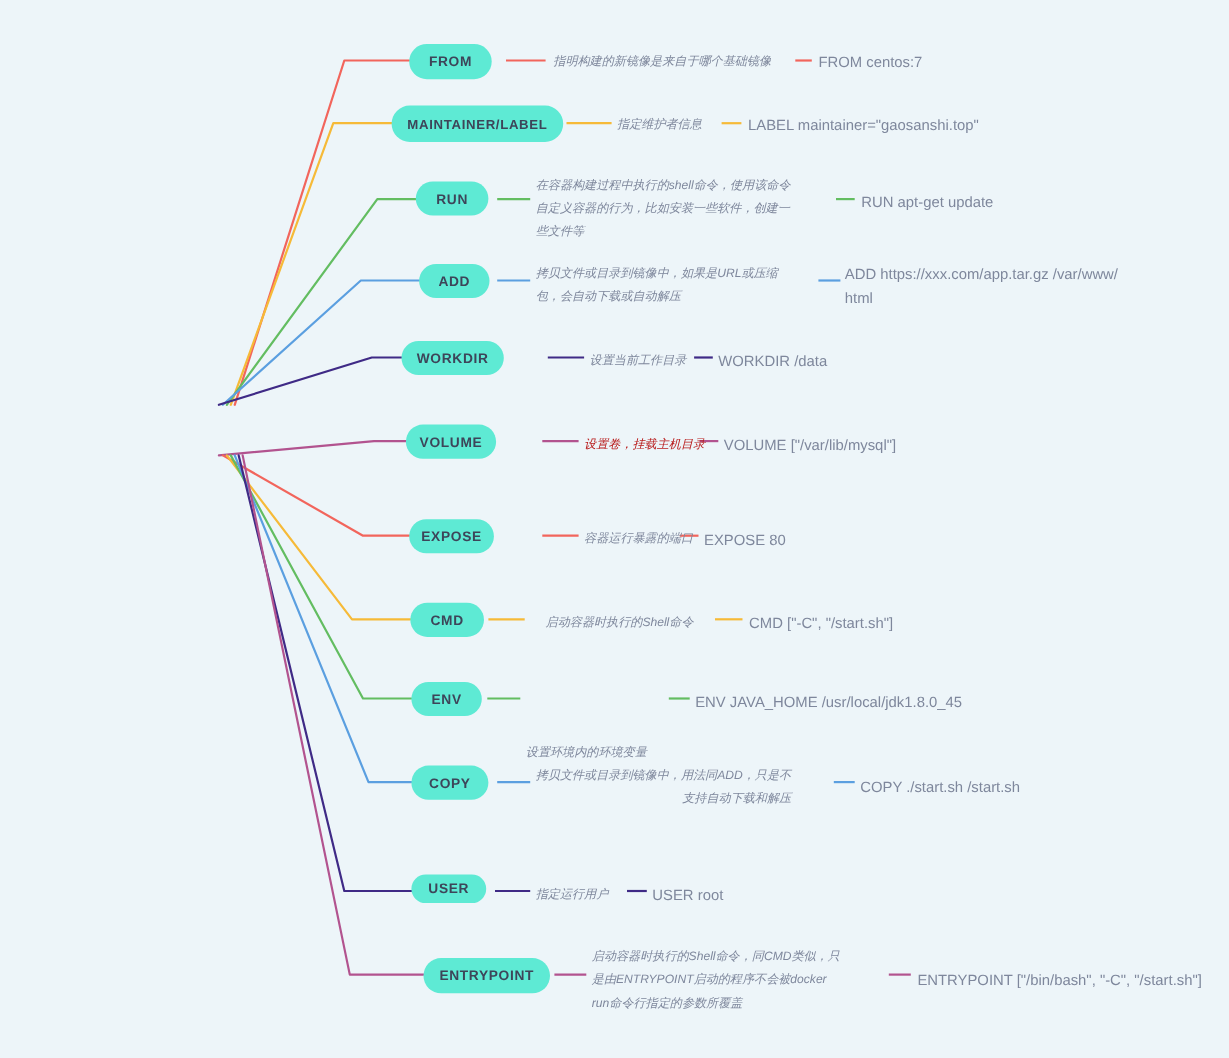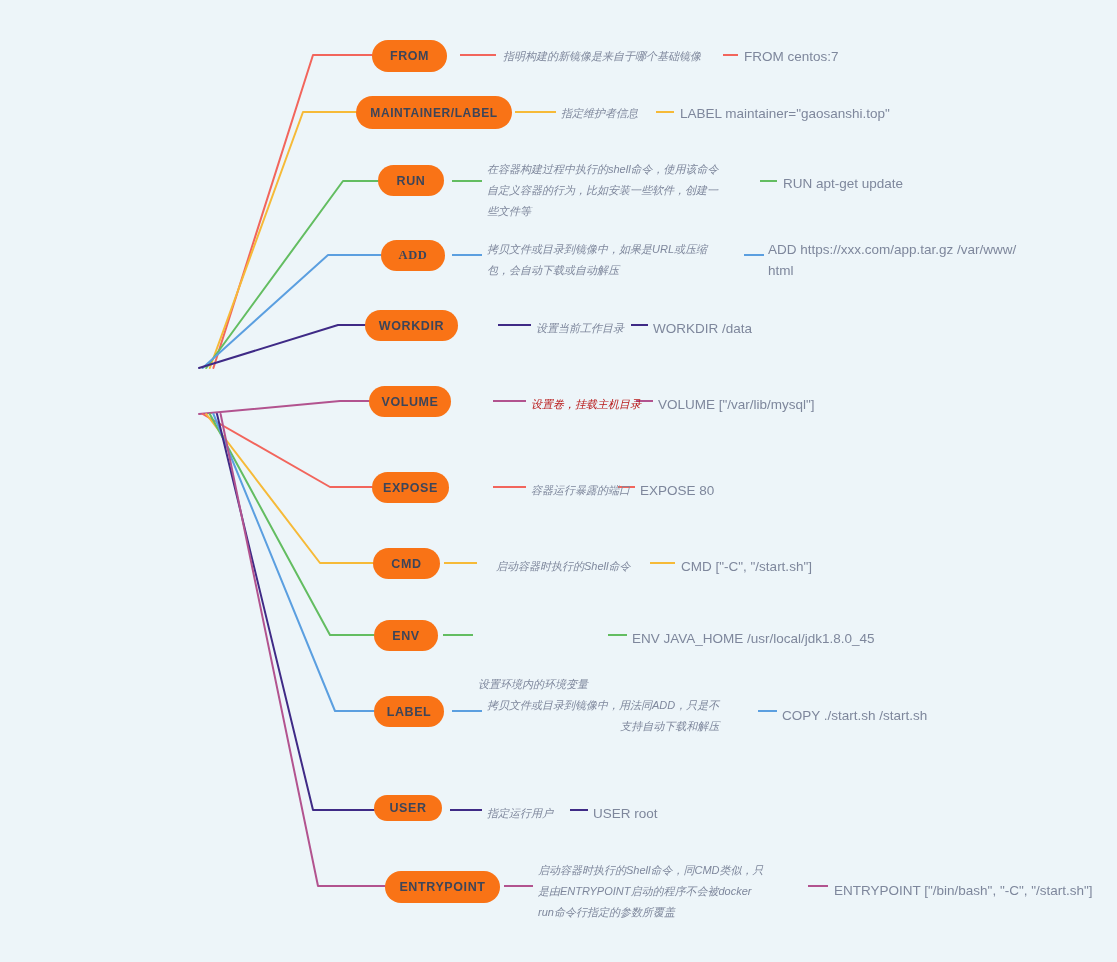--- a/index.html
+++ b/index.html
@@ -24,21 +24,21 @@
   svg.links {
     position: absolute;
     left: 0;
     top: 0;
     width: 1117px;
     height: 962px;
     pointer-events: none;
   }
   .node-pill {
     position: absolute;
-    background: #f97316;
+    background: #5eead4;
     border-radius: 40px;
     color: #3d4559;
     font-weight: bold;
     display: flex;
     align-items: center;
     justify-content: center;
     letter-spacing: 0.6px;
     box-sizing: border-box;
     white-space: nowrap;
   }
@@ -124,41 +124,41 @@
       <div class="desc" style="left: 503px; top: 46px; color: rgb(126, 135, 156);">指明构建的新镜像是来自于哪个基础镜像</div>
       <div class="cmdtext" style="left: 744px; top: 46px; color: rgb(126, 135, 156);">FROM centos:7</div>
       <div class="node-pill" style="left: 356px; top: 96px; width: 156px; height: 33px; color: rgb(61, 69, 89); font-size: 12px;">MAINTAINER/LABEL</div>
       <div class="desc" style="left: 561px; top: 103px; color: rgb(126, 135, 156);">指定维护者信息</div>
       <div class="cmdtext" style="left: 680px; top: 103px; color: rgb(126, 135, 156);">LABEL maintainer="gaosanshi.top"</div>
       <div class="node-pill" style="left: 378px; top: 165px; width: 66px; height: 31px; color: rgb(61, 69, 89); font-size: 12.5px;">RUN</div>
       <div class="desc" style="left: 487px; top: 159px; color: rgb(126, 135, 156);">在容器构建过程中执行的shell命令，使用该命令
 自定义容器的行为，比如安装一些软件，创建一
 些文件等</div>
       <div class="cmdtext" style="left: 783px; top: 173px; color: rgb(126, 135, 156);">RUN apt-get update</div>
-      <div class="node-pill" style="left: 381px; top: 240px; width: 64px; height: 31px; color: rgb(61, 69, 89); font-size: 12.5px; font-family: Liberation Serif, serif;">ADD</div>
+      <div class="node-pill" style="left: 381px; top: 240px; width: 64px; height: 31px; color: rgb(61, 69, 89); font-size: 12.5px;">ADD</div>
       <div class="desc" style="left: 487px; top: 239px; color: rgb(126, 135, 156);">拷贝文件或目录到镜像中，如果是URL或压缩
 包，会自动下载或自动解压</div>
       <div class="cmdtext" style="left: 768px; top: 239px; color: rgb(126, 135, 156);">ADD https://xxx.com/app.tar.gz /var/www/
 html</div>
       <div class="node-pill" style="left: 365px; top: 310px; width: 93px; height: 31px; color: rgb(61, 69, 89); font-size: 12.5px;">WORKDIR</div>
       <div class="desc" style="left: 536px; top: 318px; color: rgb(126, 135, 156);">设置当前工作目录</div>
       <div class="cmdtext" style="left: 653px; top: 318px; color: rgb(126, 135, 156);">WORKDIR /data</div>
       <div class="node-pill" style="left: 369px; top: 386px; width: 82px; height: 31px; color: rgb(61, 69, 89); font-size: 12.5px;">VOLUME</div>
       <div class="desc" style="left: 531px; top: 394px; color: #b91c1c; text-align: right;">设置卷，挂载主机目录</div>
       <div class="cmdtext" style="left: 658px; top: 394px; color: rgb(126, 135, 156);">VOLUME ["/var/lib/mysql"]</div>
       <div class="node-pill" style="left: 372px; top: 472px; width: 77px; height: 31px; color: rgb(61, 69, 89); font-size: 12.5px;">EXPOSE</div>
       <div class="desc" style="left: 531px; top: 480px; color: rgb(126, 135, 156);">容器运行暴露的端口</div>
       <div class="cmdtext" style="left: 640px; top: 480px; color: rgb(126, 135, 156);">EXPOSE 80</div>
       <div class="node-pill" style="left: 373px; top: 548px; width: 67px; height: 31px; color: rgb(61, 69, 89); font-size: 12.5px;">CMD</div>
       <div class="desc" style="left: 496px; top: 556px; color: rgb(126, 135, 156);">启动容器时执行的Shell命令</div>
       <div class="cmdtext" style="left: 681px; top: 556px; color: rgb(126, 135, 156);">CMD ["-C", "/start.sh"]</div>
       <div class="node-pill" style="left: 374px; top: 620px; width: 64px; height: 31px; color: rgb(61, 69, 89); font-size: 12.5px;">ENV</div>
       <div class="desc" style="left: 478px; top: 628px; color: rgb(126, 135, 156); margin-top: 46px;">设置环境内的环境变量</div>
       <div class="cmdtext" style="left: 632px; top: 628px; color: rgb(126, 135, 156);">ENV JAVA_HOME /usr/local/jdk1.8.0_45</div>
-      <div class="node-pill" style="left: 374px; top: 696px; width: 70px; height: 31px; color: rgb(61, 69, 89); font-size: 12.5px;">LABEL</div>
+      <div class="node-pill" style="left: 374px; top: 696px; width: 70px; height: 31px; color: rgb(61, 69, 89); font-size: 12.5px;">COPY</div>
       <div class="desc" style="left: 487px; top: 695px; color: rgb(126, 135, 156); text-align: right;">拷贝文件或目录到镜像中，用法同ADD，只是不
 支持自动下载和解压</div>
       <div class="cmdtext" style="left: 782px; top: 705px; color: rgb(126, 135, 156);">COPY ./start.sh /start.sh</div>
       <div class="node-pill" style="left: 374px; top: 795px; width: 68px; height: 26px; color: rgb(61, 69, 89); font-size: 12.5px;">USER</div>
       <div class="desc" style="left: 487px; top: 803px; color: rgb(126, 135, 156);">指定运行用户</div>
       <div class="cmdtext" style="left: 593px; top: 803px; color: rgb(126, 135, 156);">USER root</div>
       <div class="node-pill" style="left: 385px; top: 871px; width: 115px; height: 32px; color: rgb(61, 69, 89); font-size: 12.5px;">ENTRYPOINT</div>
       <div class="desc" style="left: 538px; top: 860px; color: rgb(126, 135, 156);">启动容器时执行的Shell命令，同CMD类似，只
 是由ENTRYPOINT启动的程序不会被docker
 run命令行指定的参数所覆盖</div>

